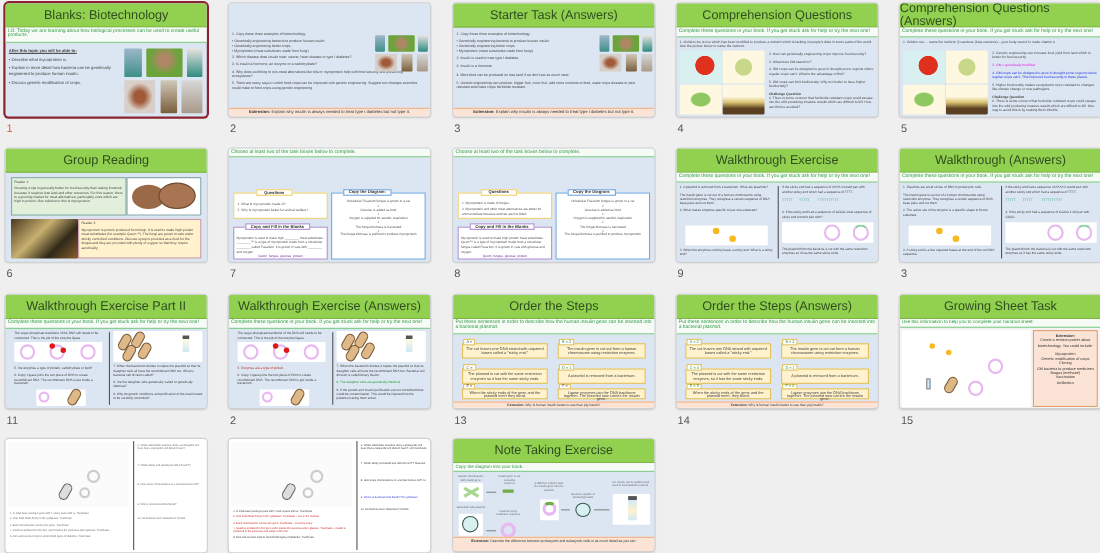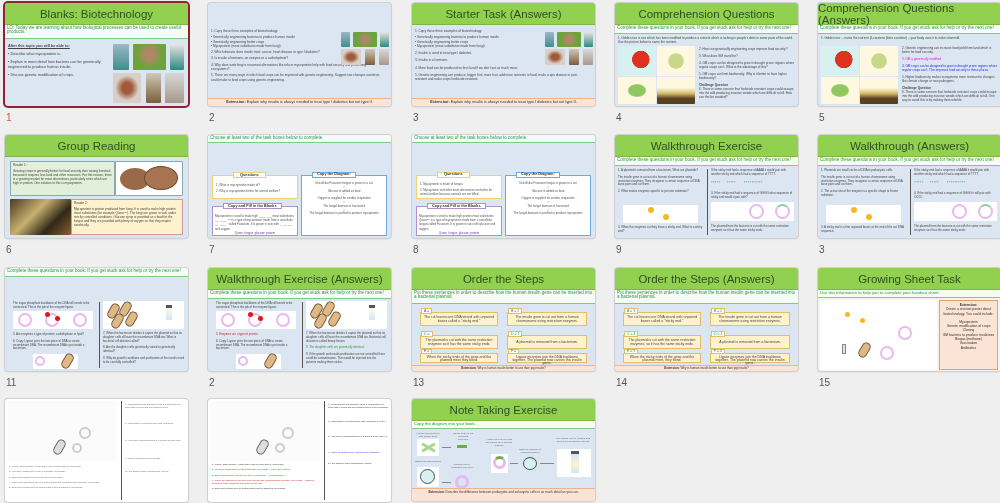--- a/index.html
+++ b/index.html
@@ -272,20 +272,21 @@
         <div class="ring" style="left:38px;top:2px;width:15px;height:15px"></div>
         <div class="ring" style="left:64px;top:2px;width:15px;height:15px;border-top-color:#8fd0a0"></div>
       </div>
       <div class="body" style="left:96px;top:90px;width:84px;font-size:2.9px;line-height:3.8px">The plasmid from the bacteria is cut with the same restriction enzymes so it has the same sticky ends.</div>
     </div>
     <div class="num">3</div>
   </div>
 
   <div class="cell" style="left:5px;top:268px">
     <div class="slide">
+      <div class="title-bar">Walkthrough Exercise Part II</div>
       <div class="lo">Complete these questions in your book. If you get stuck ask for help or try the next one!</div>
       <div class="body" style="top:34px;left:8px;width:80px;font-size:2.9px;line-height:3.8px">The sugar phosphate backbone of the DNA still needs to be connected. This is the job of the enzyme ligase.</div>
       <div class="panel-white" style="left:8px;top:43px;width:80px;height:18px">
         <div class="ring" style="left:5px;top:2px;width:14px;height:14px"></div>
         <div class="ring" style="left:32px;top:2px;width:14px;height:14px"></div>
         <div style="position:absolute;left:32px;top:1px;width:5px;height:5px;border-radius:50%;background:#e01818"></div>
         <div style="position:absolute;left:42px;top:5px;width:5px;height:5px;border-radius:50%;background:#e01818"></div>
         <div class="ring" style="left:60px;top:2px;width:14px;height:14px"></div>
       </div>
       <div class="body" style="top:65px;left:8px;width:80px;font-size:2.9px;line-height:3.8px">

